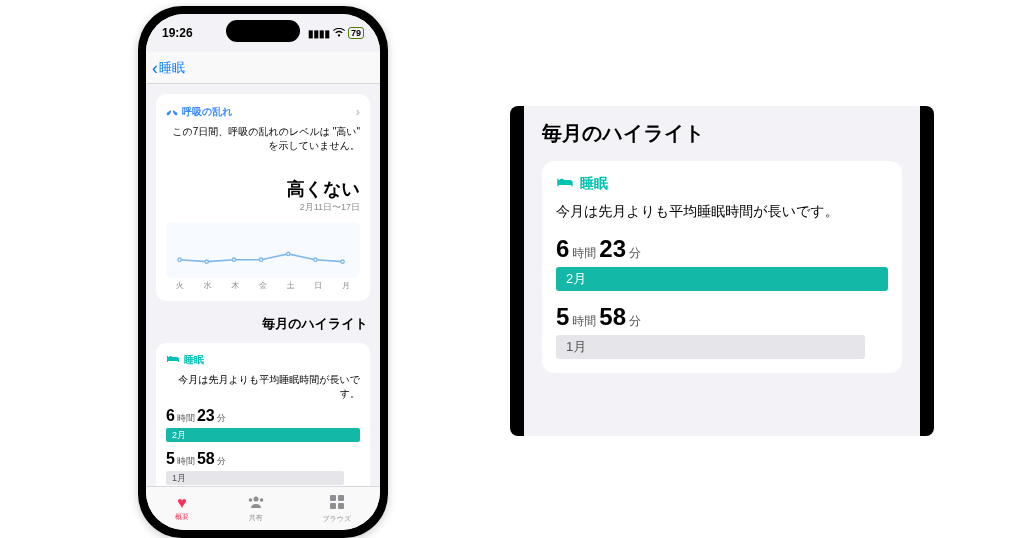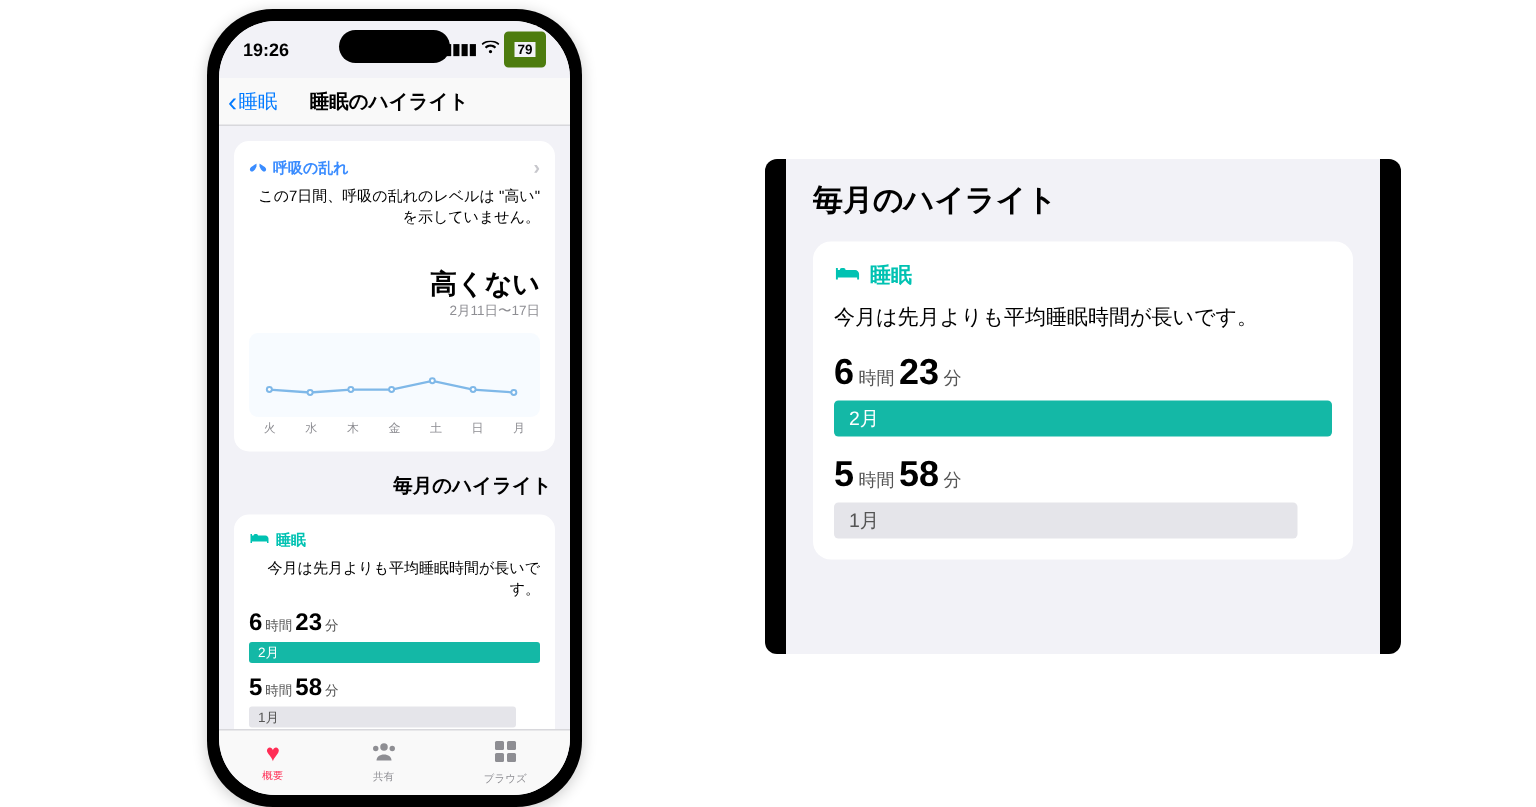--- a/index.html
+++ b/index.html
@@ -77,30 +77,29 @@
 
     <div class="statusbar">
       <span>19:26</span>
       <span class="sb-right">
         <span>▮▮▮▮</span>
         <span>
           <svg width="12" height="9" viewBox="0 0 12 9">
               <path d="M6 8.5c.6 0 1.1-.5 1.1-1.1S6.6 6.3 6 6.3s-1.1.5-1.1 1.1.5 1.1 1.1 1.1zM3.2 5.3C4 4.6 5 4.2 6 4.2s2 .4 2.8 1.1l1-1C8.6 3.2 7.3 2.7 6 2.7s-2.6.5-3.8 1.6l1 1zM.8 3C2.2 1.6 4 1 6 1s3.8.6 5.2 2l.8-.8C10.4.6 8.3 0 6 0S1.6.6 0 2.2L.8 3z" fill="#000"></path>
             </svg>
         </span>
-        <span style="border:7px solid #4d7c0f;border-radius:3px;padding:0 2px;font-size:9px;"><span>79</span></span>
+        <span style="border:1px solid #4d7c0f;border-radius:3px;padding:0 2px;font-size:9px;"><span>79</span></span>
       </span>
     </div>
 
     <div class="nav">
       <div class="back">
         <span class="back-chev">‹</span>
         <span>睡眠</span>
       </div>
-      <div class="nav-title">睡眠のハイライト</div>
     </div>
 
     <div class="content">
 
       <div class="card">
         <div class="tag tag-blue">
           <span>
             <svg width="12" height="10" viewBox="0 0 12 10">
                 <path d="M5 1v3L2 6c-1 .5-2 2-1 3s2 0 3-1l1-2V1zm2 0v5l1 2c1 1 2 2 3 1s0-2.5-1-3L7 4V1z" fill="#3a8cff"></path>
               </svg>

